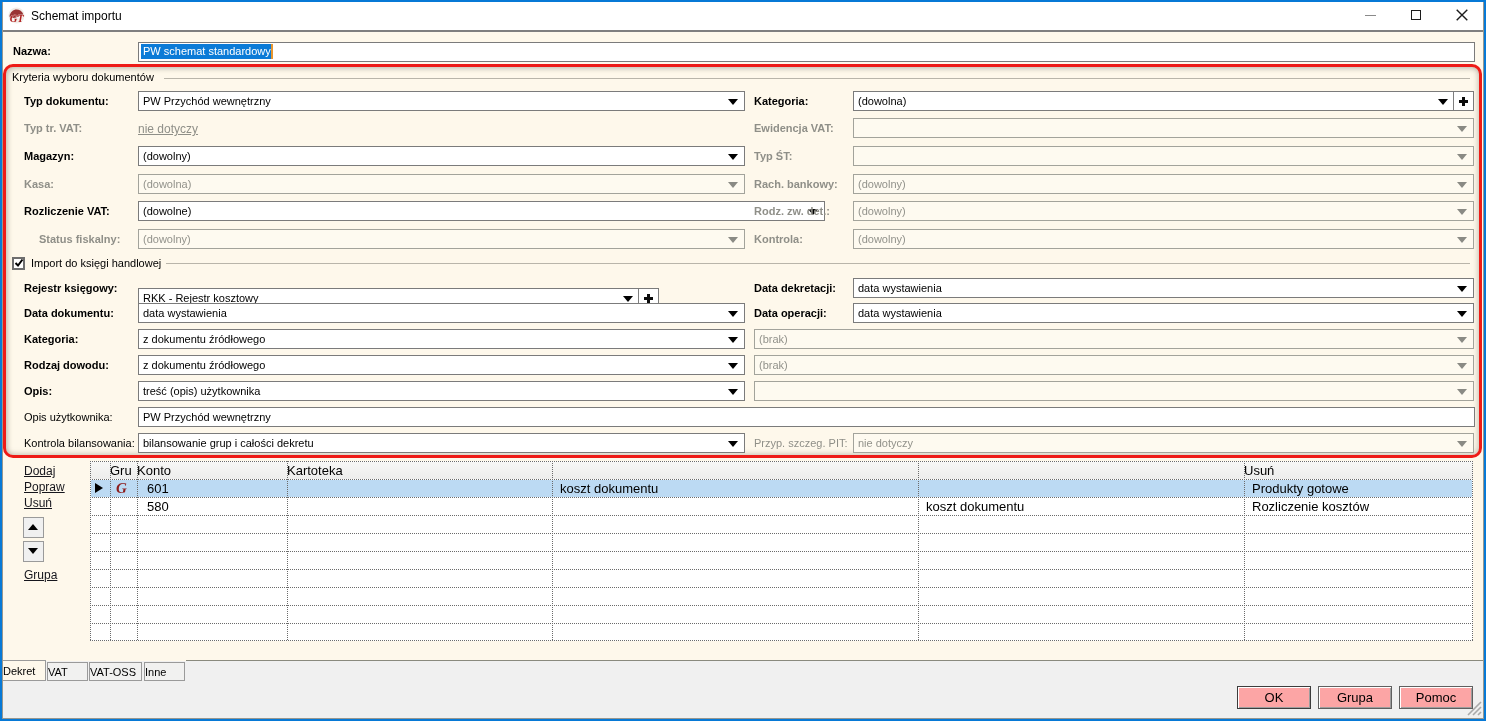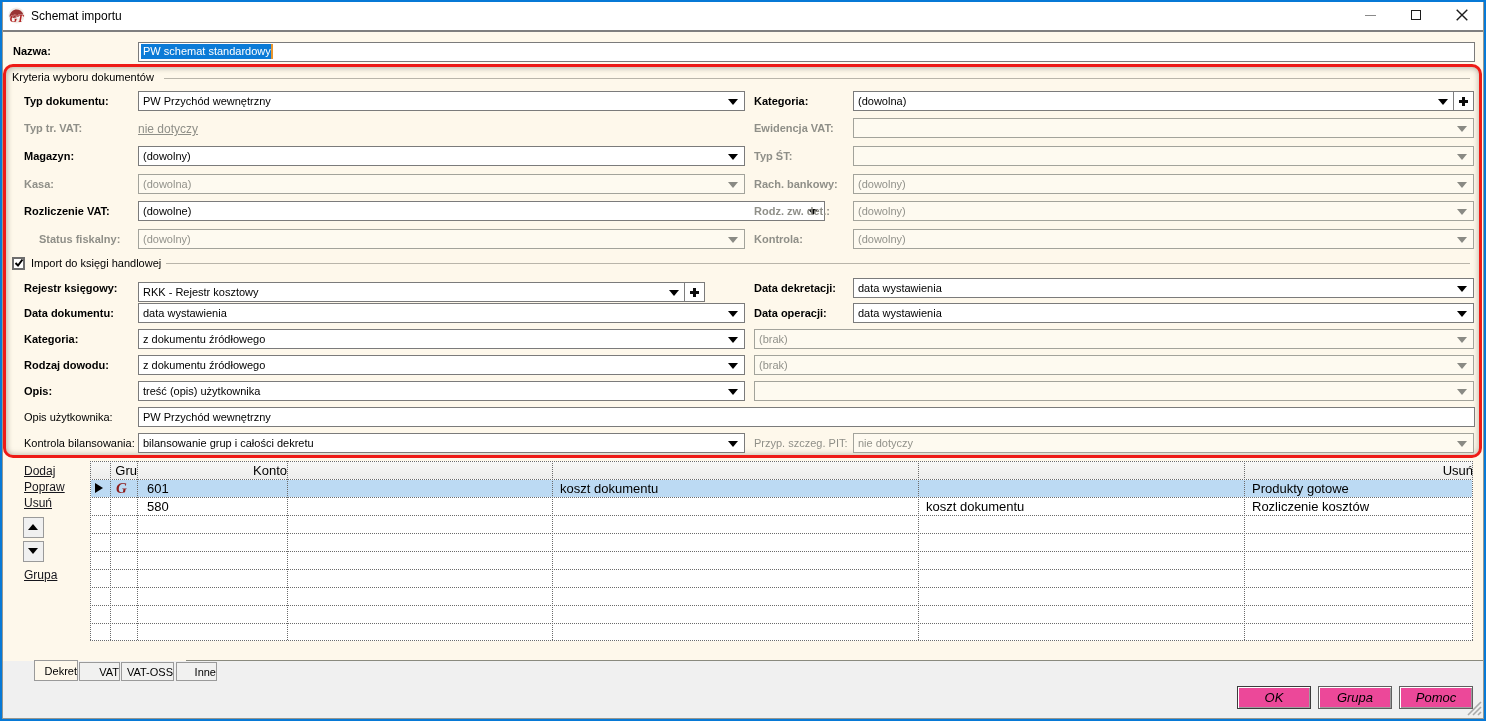--- a/index.html
+++ b/index.html
@@ -25,28 +25,28 @@
   .combo .plus::after { content:''; position:absolute; left:8px; top:4.5px; width:3px; height:9px; background:#0b0b0b; }
   .tinput { position:absolute; height:20px; background:#fff; border:1px solid #7b7b7b; font-size:11px; color:#000; line-height:18px; padding-left:4px; white-space:nowrap; }
   
   #grp { position:absolute; left:3px; top:64px; width:1479px; height:394px; border:3px solid #ee1b17; border-radius:10px; box-shadow: inset 2px 2px 5px rgba(160,156,144,.55), inset -2px -2px 5px rgba(160,156,144,.4); }
   .sepline { position:absolute; height:1px; background:#b9b5aa; }
   
   .link { position:absolute; font-size:12px; color:#16161d; text-decoration:underline; white-space:nowrap; }
   .link.gray { color:#8f8f88; }
   
   #tbl { position:absolute; left:90px; top:461px; width:1383px; height:180px; background:#fff; }
-  .hd { position:absolute; top:1px; height:17px; background:linear-gradient(180deg,#f7f7f6,#ededec); font-size:13px; color:#000; text-align:right; line-height:17px; }
+  .hd { position:absolute; top:1px; height:17px; background:linear-gradient(180deg,#f7f7f6,#ededec); font-size:13px; color:#000; text-align:left; line-height:17px; }
   .cell { position:absolute; height:18px; font-size:13px; line-height:18px; white-space:nowrap; }
   .rline { position:absolute; left:0; width:1383px; height:1px; background-image:repeating-linear-gradient(to right,#6b6b6b 0 1px,transparent 1px 2px); }
   .vline { position:absolute; top:0; width:1px; height:180px; background-image:repeating-linear-gradient(to bottom,#6b6b6b 0 1px,transparent 1px 2px); }
   
-  .tab { position:absolute; font-size:11px; text-align:right; border:1px solid #9a9a9a;margin-left:32px; }
+  .tab { position:absolute; font-size:11px; text-align:left; border:1px solid #9a9a9a; }
   
-  .btn { position:absolute; top:686px; width:74px; height:23px; background:#ec4899; border:1px solid #5f5f5f; box-shadow:inset 1px 1px 0 #ffffff, inset -1px -1px 0 #9d9d9d; font-size:13px; text-align:center; line-height:21px; color:#000;font-style:italic; }
+  .btn { position:absolute; top:686px; width:74px; height:23px; background:#fca5a5; border:1px solid #5f5f5f; box-shadow:inset 1px 1px 0 #ffffff, inset -1px -1px 0 #9d9d9d; font-size:13px; text-align:center; line-height:21px; color:#000; }
 </style>
 </head>
 <body>
 
 <div id="winborder"></div>
 <div id="titlebar"></div>
 <div id="titletext">Schemat importu</div>
 <div id="titleline"></div>
 <svg class="abs" style="left:8px;top:7px" width="17" height="17" viewBox="0 0 21 21">
   <circle cx="10.5" cy="10.5" r="10" fill="#f1ede8"></circle>
@@ -100,21 +100,21 @@
 <div class="combo dis" style="left:853px;top:229px;width:621px">(dowolny)<span class="arr"></span></div>
 
 <div class="abs" style="left:12px;top:257px;width:13px;height:13px;background:#fff;border:2px solid #6e6e6e"></div>
 <svg class="abs" style="left:14px;top:258px" width="10" height="10" viewBox="0 0 10 10">
     <path d="M1.5 5 L4 7.5 L8.5 1.5" stroke="#000" stroke-width="2" fill="none"></path>
   </svg>
 <div class="lbl reg" style="left:31px;top:257px">Import do księgi handlowej</div>
 <div class="sepline" style="left:166px;top:263px;width:1304px"></div>
 
 <div class="lbl" style="left:24px;top:282px">Rejestr księgowy:</div>
-<div class="combo" style="left:138px;top:282px;width:567px">RKK - Rejestr kosztowy<span class="arr" style="right:25px"></span><span class="plus"></span></div>
+<div class="combo" style="left:138px;top:288px;width:521px">RKK - Rejestr kosztowy<span class="arr" style="right:25px"></span><span class="plus"></span></div>
 <div class="lbl" style="left:24px;top:307px">Data dokumentu:</div>
 <div class="combo" style="left:138px;top:303px;width:607px">data wystawienia<span class="arr"></span></div>
 <div class="lbl" style="left:24px;top:333px">Kategoria:</div>
 <div class="combo" style="left:138px;top:329px;width:607px">z dokumentu źródłowego<span class="arr"></span></div>
 <div class="lbl" style="left:24px;top:359px">Rodzaj dowodu:</div>
 <div class="combo" style="left:138px;top:355px;width:607px">z dokumentu źródłowego<span class="arr"></span></div>
 <div class="lbl" style="left:24px;top:385px">Opis:</div>
 <div class="combo" style="left:138px;top:381px;width:607px">treść (opis) użytkownika<span class="arr"></span></div>
 <div class="lbl reg" style="left:24px;top:411px">Opis użytkownika:</div>
 <div class="tinput" style="left:138px;top:407px;width:1337px">PW Przychód wewnętrzny</div>
@@ -139,20 +139,21 @@
 <div class="abs" style="left:23px;top:517px;width:21px;height:21px;background:#f0f0f0;border:1px solid #9a9a9a"></div>
 <div class="abs" style="left:28px;top:524px;width:0;height:0;border-left:5px solid transparent;border-right:5px solid transparent;border-bottom:6px solid #000"></div>
 <div class="abs" style="left:23px;top:541px;width:21px;height:21px;background:#f0f0f0;border:1px solid #9a9a9a"></div>
 <div class="abs" style="left:28px;top:548px;width:0;height:0;border-left:5px solid transparent;border-right:5px solid transparent;border-top:6px solid #000"></div>
 <div class="link" style="left:24px;top:568px">Grupa</div>
 
 <div id="tbl">
   <div class="hd" style="left:0;width:1383px"></div>
   <div class="hd" style="left:20px;width:27px">Gru</div>
   <div class="hd" style="left:47px;width:150px">Konto</div>
+  <div class="hd" style="left:197px;width:265px">Kartoteka</div>
   <div class="hd" style="left:1154px;width:229px">Usuń</div>
   <div class="abs" style="left:1px;top:19px;width:1381px;height:17px;background:#bcdaf3"></div>
   <div class="vline" style="left:0"></div>
   <div class="vline" style="left:20px"></div>
   <div class="vline" style="left:47px"></div>
   <div class="vline" style="left:197px"></div>
   <div class="vline" style="left:462px"></div>
   <div class="vline" style="left:828px"></div>
   <div class="vline" style="left:1154px"></div>
   <div class="vline" style="left:1382px"></div>

